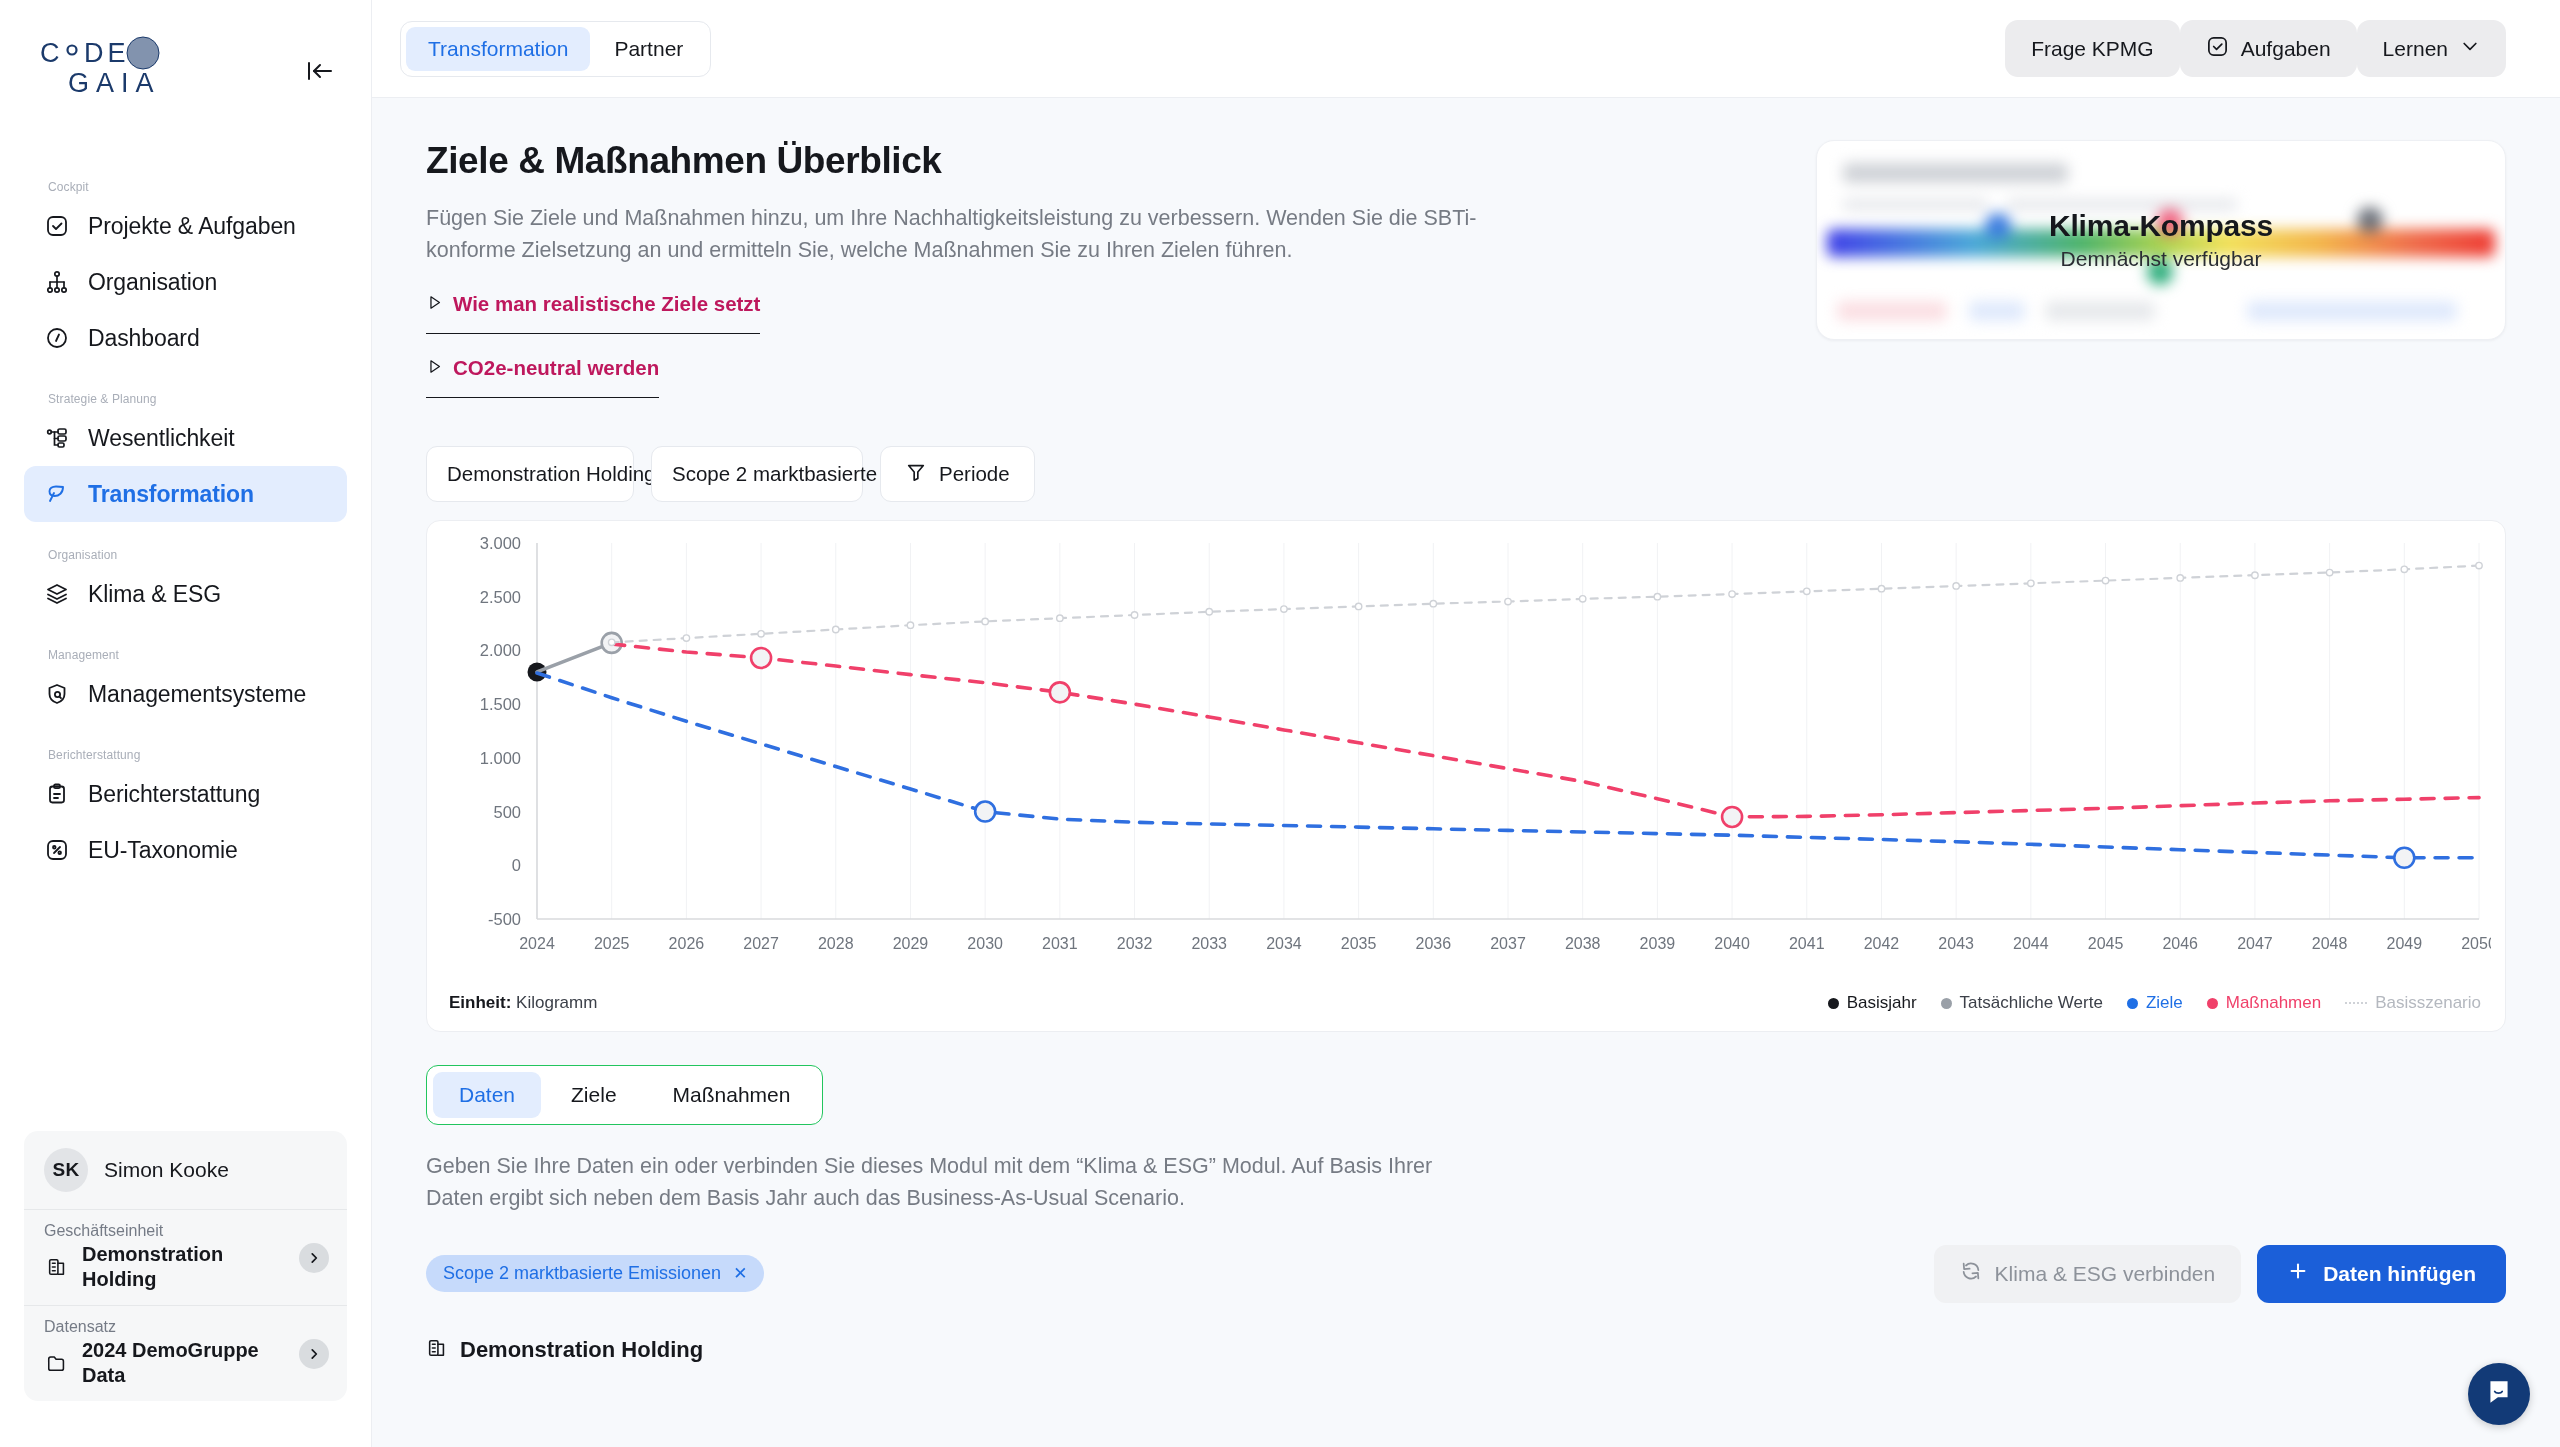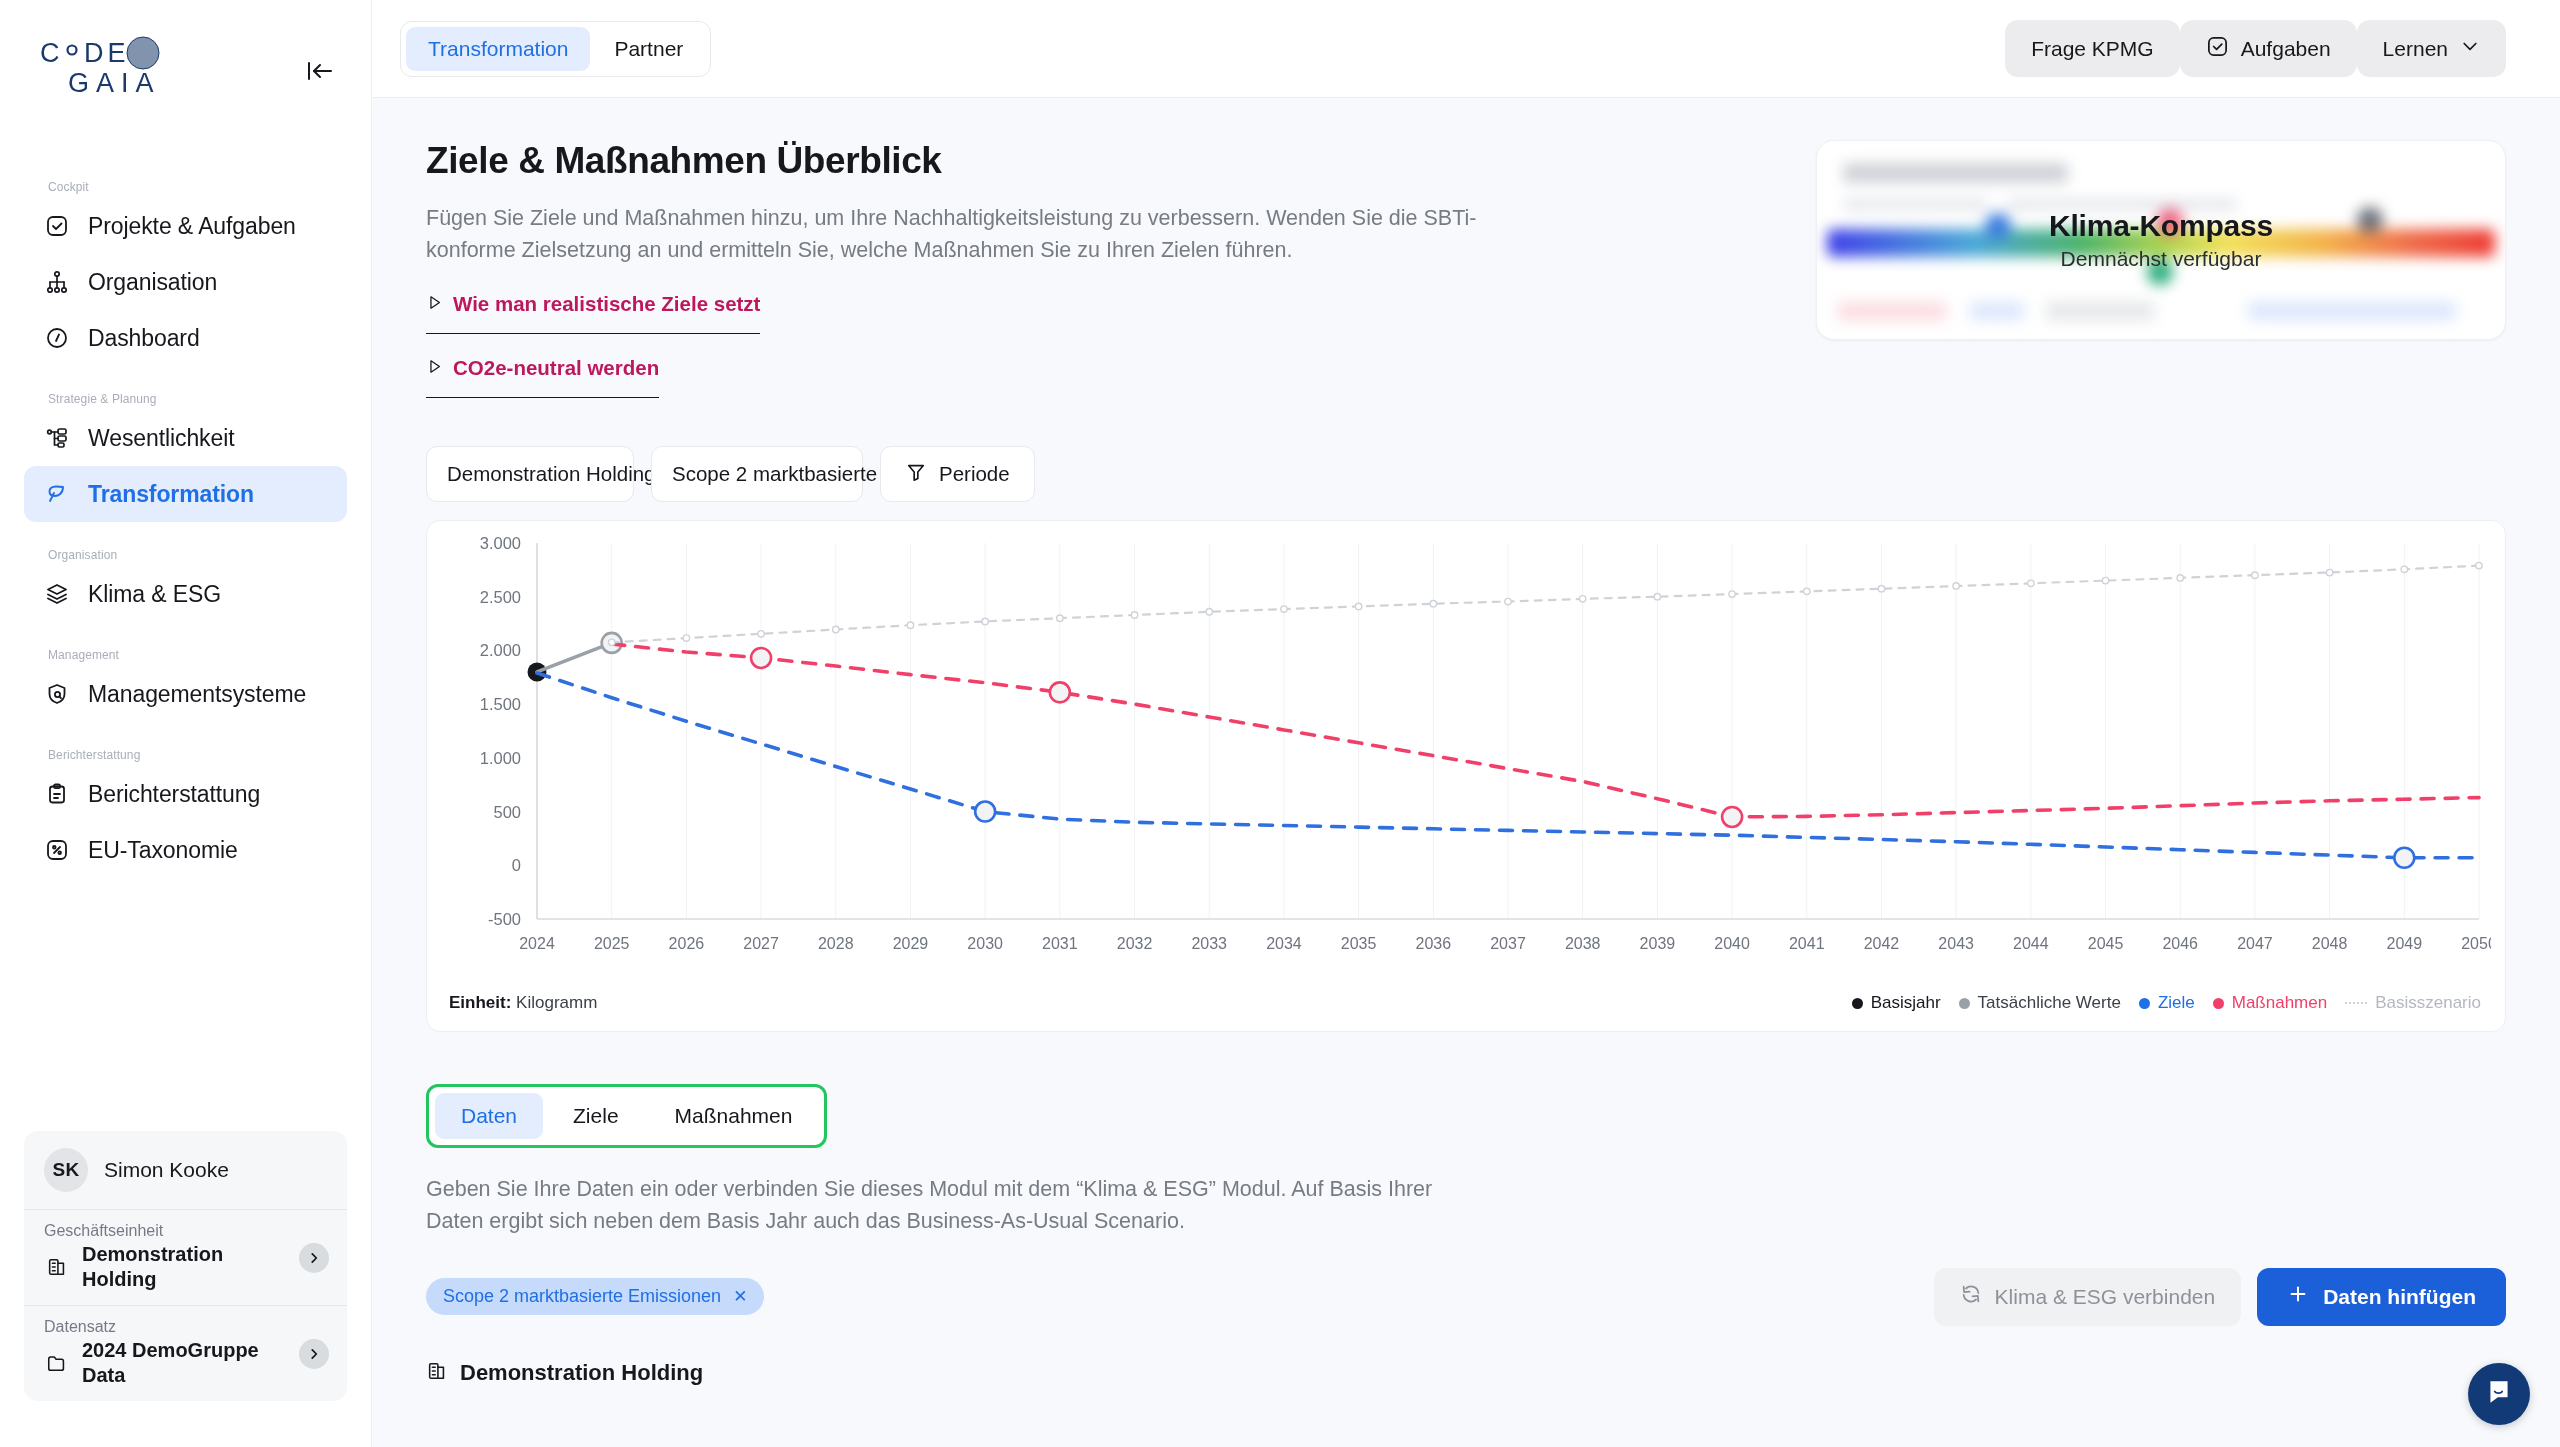--- a/index.html
+++ b/index.html
@@ -163,29 +163,29 @@
     border-radius: 14px; height: 512px; position: relative; overflow:hidden;
   }
   .chart-area { position: absolute; left: 0; top: 0; right: 0; height: 452px; }
   .chart-footer {
     position:absolute; left: 0; right: 0; bottom: 0; height: 56px;
     display:flex; align-items:center; justify-content: space-between;
     padding: 0 24px 0 22px;
   }
   .unit { font-size: 17px; color:#3c4049; }
   .unit b { font-weight: 700; color:#16181d; }
-  .legend { display:flex; align-items:center; gap: 18px; }
+  .legend { display:flex; align-items:center; gap: 24px; }
   .lg { display:flex; align-items:center; gap: 8px; font-size: 17px; }
   .lg .dot { width: 11px; height: 11px; border-radius: 50%; display:inline-block; }
   .lg .dash { width: 22px; height:0; border-top: 2px dotted #bcc0c7; display:inline-block;}
 
   
   .tabs {
-    margin: 52px 0 0 12px; display:inline-flex; background:#fff;
-    border:3px solid #22c55e; border-radius: 12px; padding: 6px; gap: 4px;
+    margin: 33px 0 0 12px; display:inline-flex; background:#fff;
+    border:1px solid #22c55e; border-radius: 12px; padding: 6px; gap: 4px;
   }
   .tab { padding: 11px 26px; border-radius: 9px; font-size: 21px; color:#16181d; cursor:pointer; }
   .tab.active { background:#e3edfe; color:#1f6fe5; }
   .data-desc { margin: 25px 0 16px 12px; font-size: 21.5px; line-height: 1.5; color:#767b84; max-width: 1060px;}
   .bottom-row {
     margin: 30px 0 0 12px; display:flex; align-items:center; justify-content: space-between;
   }
   .chip {
     display:inline-flex; align-items:center; gap: 12px;
     background:#c6dafb; color:#1f6fe5; border-radius: 999px;

